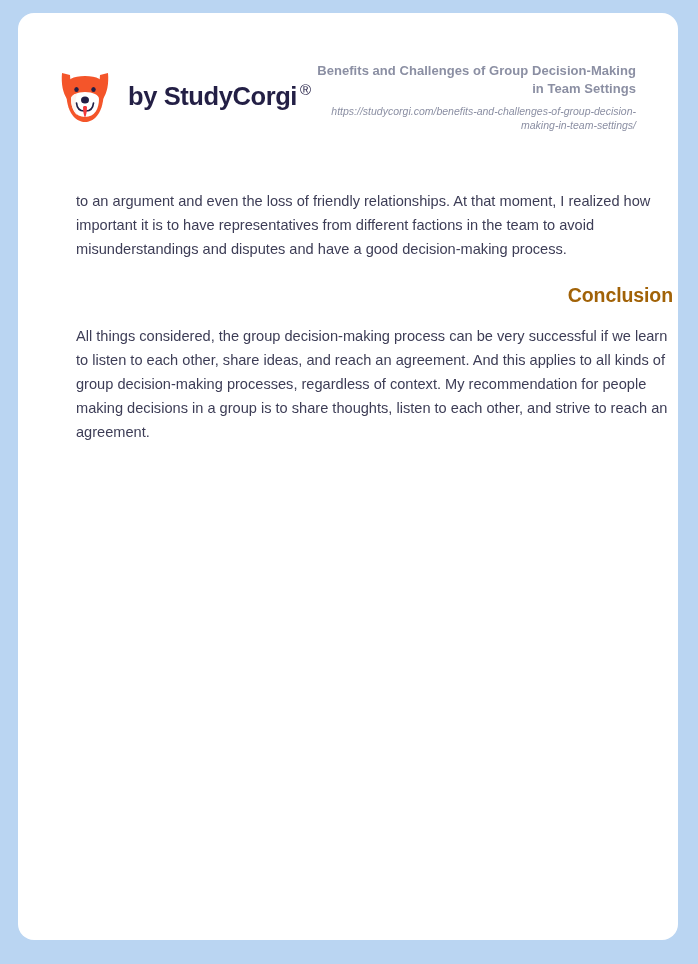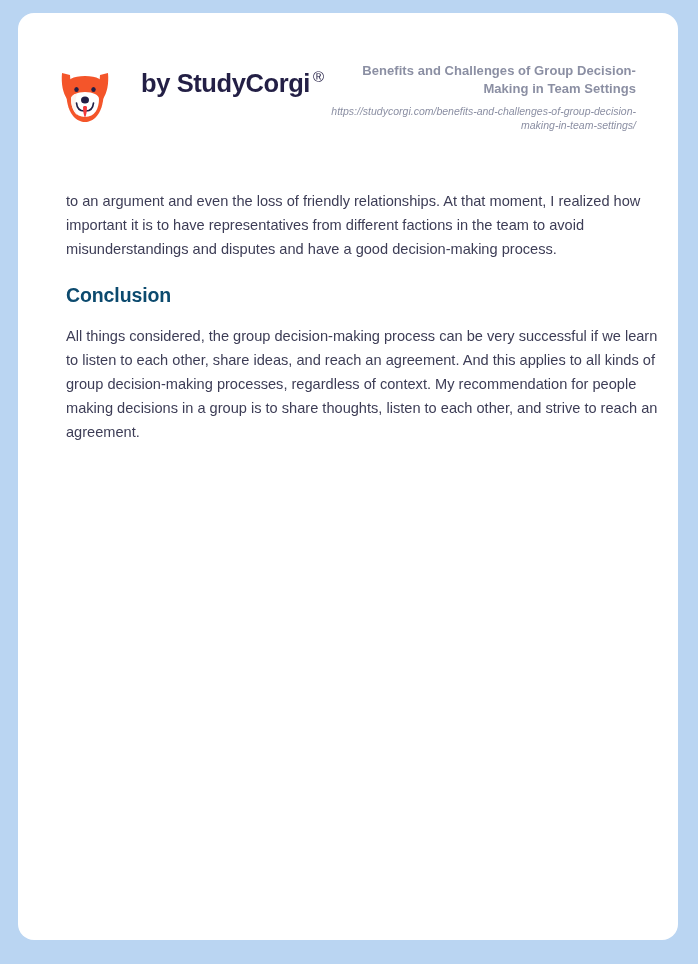--- a/index.html
+++ b/index.html
@@ -28,22 +28,22 @@
     position: absolute;
     left: 42px;
     top: 47px;
     width: 576px;
     display: flex;
     align-items: flex-start;
     justify-content: space-between;
   }
   .brand-block {
     display: flex;
-    align-items: flex-start;
-    gap: 31px;
+    align-items: center;
+    gap: 18px;
     padding-top: 11px;
   }
   .corgi-logo {
     width: 50px;
     height: 52px;
     display: block;
     flex: 0 0 auto;
   }
   .wordmark {
     display: flex;
@@ -82,41 +82,42 @@
     font-size: 10.5px;
     font-weight: normal;
     color: #8b8fa3;
     line-height: 1.35;
     margin: 0;
     word-break: break-word;
     font-style: italic;
   }
   .doc-body {
     position: absolute;
-    left: 48px;
+    left: 58px;
     top: 176px;
     width: 597px;
   }
   .body-paragraph {
     font-size: 14.6px;
     line-height: 24px;
     color: #3d3d56;
     margin: 0 0 18px 0;
     text-align: left;
   }
   .body-paragraph:last-child {
     margin-bottom: 16px;
   }
   .section-heading {
     font-size: 19.5px;
     font-weight: bold;
-    color: #0c4a6e;
+    color: #a16207;
     line-height: 1.3;
     margin: 22px 0 16px 0;
     letter-spacing: -0.1px;
+    text-align: right;
   }
 </style>
 </head>
 <body>
 
 <div class="page-card">
 
   <div class="doc-header">
 
     <div class="brand-block">

